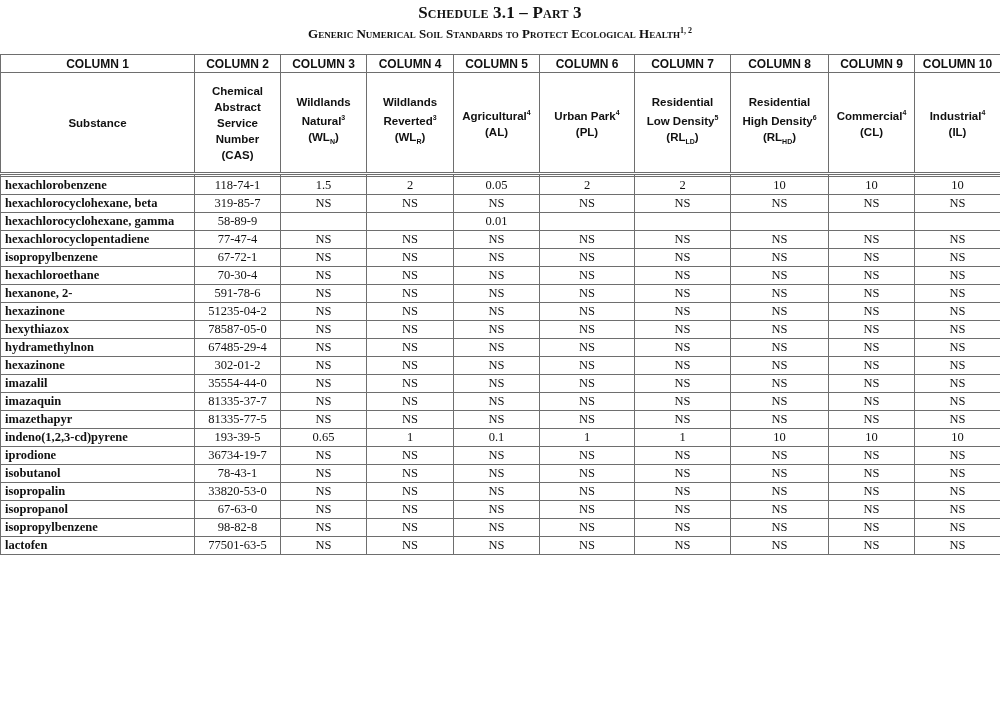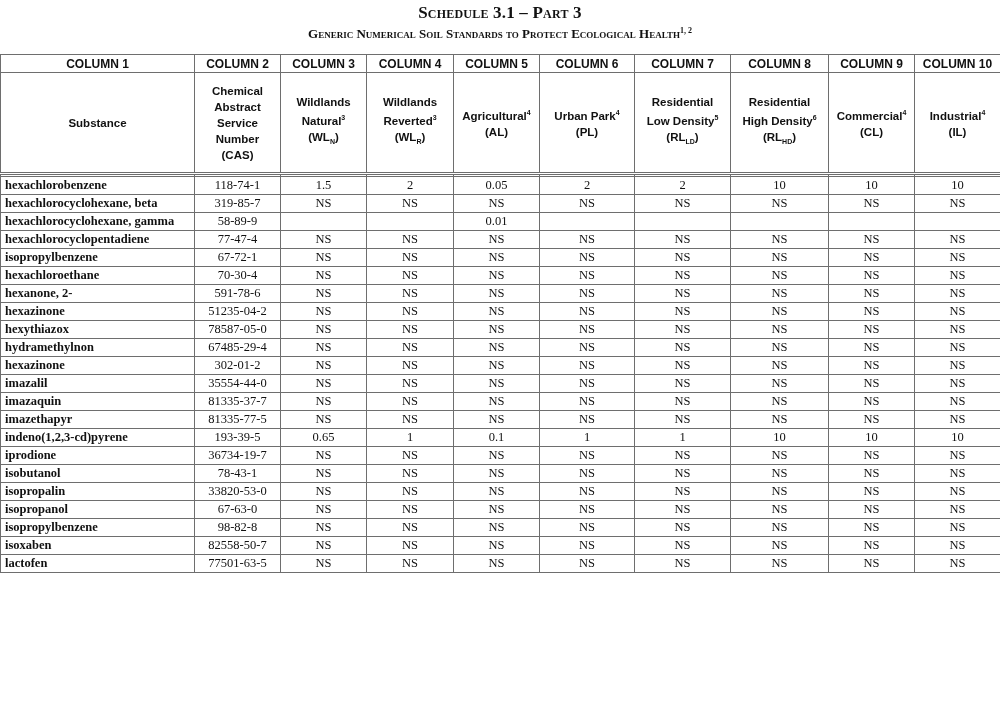--- a/index.html
+++ b/index.html
@@ -314,32 +314,20 @@
         <td>NS</td>
         <td>NS</td>
         <td>NS</td>
         <td>NS</td>
         <td>NS</td>
         <td>NS</td>
         <td>NS</td>
         <td>NS</td>
       </tr>
       <tr>
-        <td class="sub">isoxaben</td>
-        <td>82558-50-7</td>
-        <td>NS</td>
-        <td>NS</td>
-        <td>NS</td>
-        <td>NS</td>
-        <td>NS</td>
-        <td>NS</td>
-        <td>NS</td>
-        <td>NS</td>
-      </tr>
-      <tr>
         <td class="sub">lactofen</td>
         <td>77501-63-5</td>
         <td>NS</td>
         <td>NS</td>
         <td>NS</td>
         <td>NS</td>
         <td>NS</td>
         <td>NS</td>
         <td>NS</td>
         <td>NS</td>

